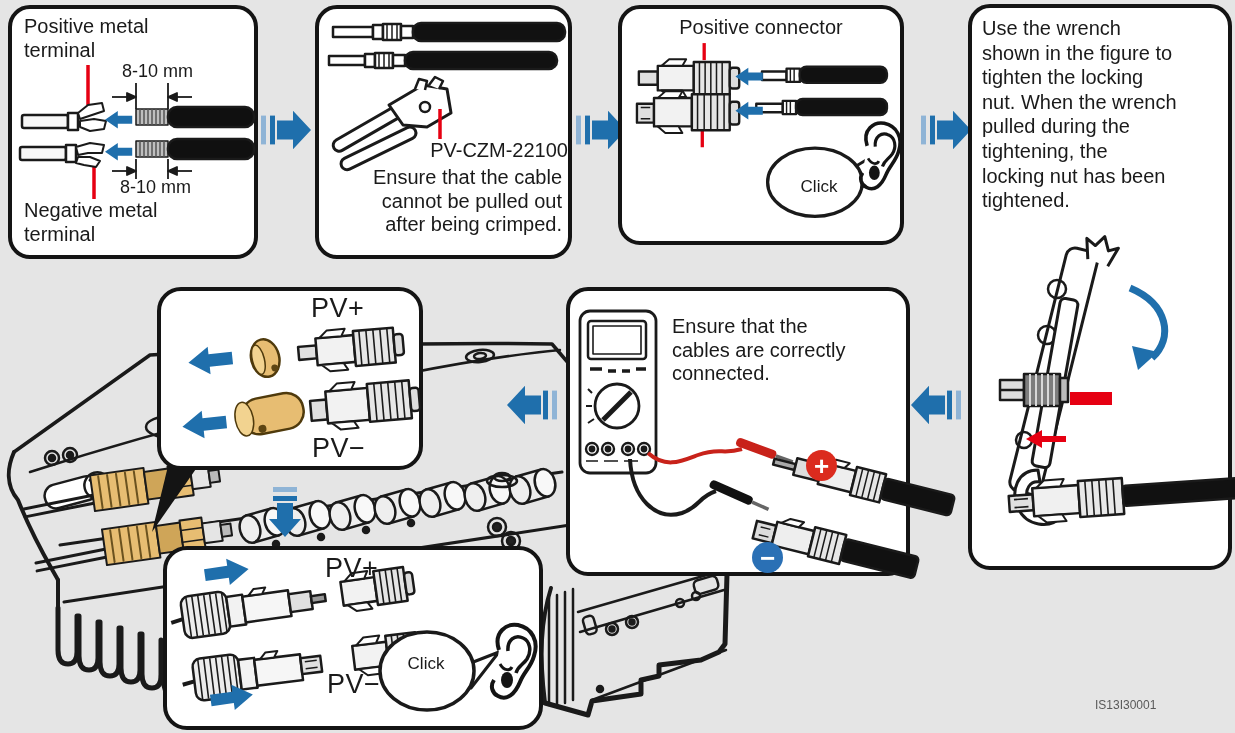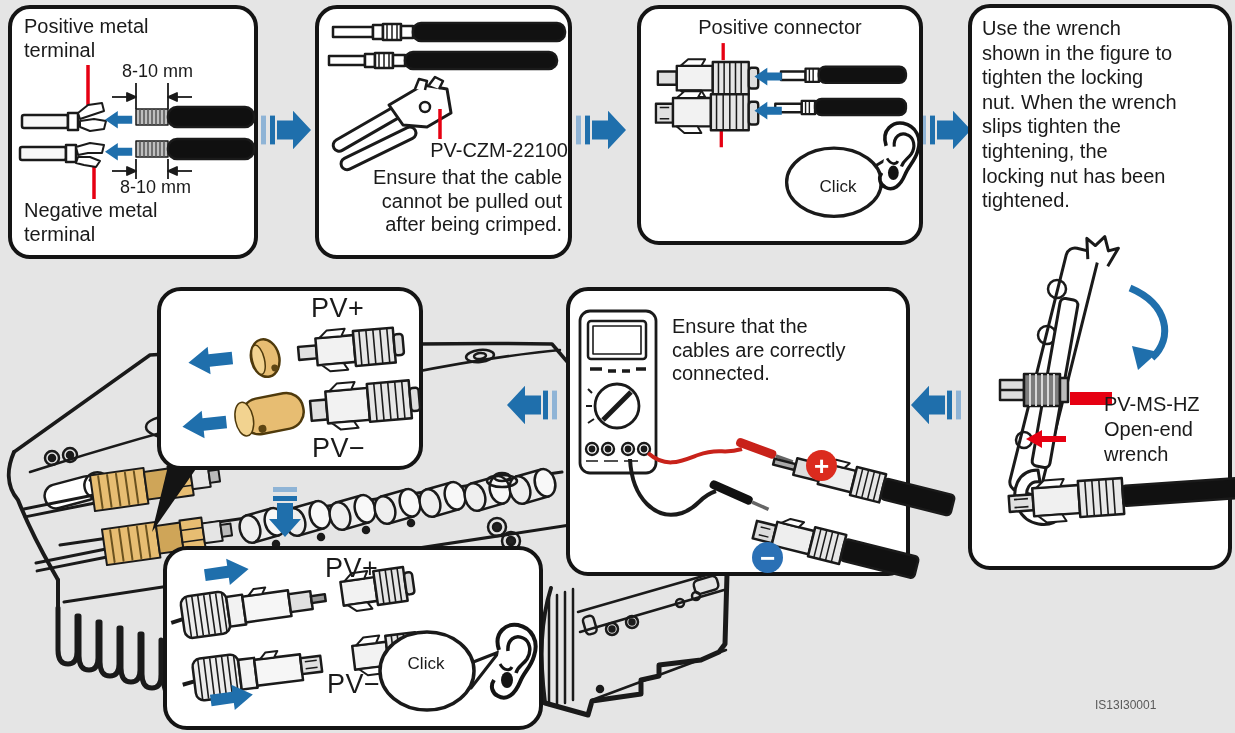--- a/index.html
+++ b/index.html
@@ -263,21 +263,21 @@
       <line x1="121" y1="100" x2="121" y2="130" stroke="#E60012" stroke-width="3.5"></line>
     </g>
   </svg>
   <div class="lbl" style="left:0;top:130px;width:100%;text-align:right;">PV-CZM-22100</div>
   <div class="lbl pre" style="left:6px;top:157px;width:237px;text-align:right;">Ensure that the cable
 cannot be pulled out
 after being crimped.</div>
 </section>
 
 
-<section class="panel r22" style="left:637px;top:5px;width:286px;height:240px;">
+<section class="panel r22" style="left:618px;top:5px;width:286px;height:240px;">
   <svg class="art" viewBox="0 0 278 245">
     <g stroke="#1a1a1a" fill="none" stroke-width="2.5" stroke-linejoin="round">
       <line x1="79" y1="36" x2="79" y2="54" stroke="#E60012" stroke-width="3.5"></line>
       <line x1="77" y1="126" x2="77" y2="146" stroke="#E60012" stroke-width="3.5"></line>
       <g transform="translate(10,56)">
         <rect x="0" y="10" width="20" height="14" fill="#e0e0e0"></rect>
         <rect x="20" y="4" width="38" height="26" fill="#f2f2f2"></rect>
         <path d="M24,4 L32,-3 L50,-3 L46,4 Z" fill="#fff" stroke-width="2"></path>
         <path d="M24,30 L32,37 L50,37 L46,30 Z" fill="#fff" stroke-width="2"></path>
         <rect x="58" y="0" width="38" height="34" fill="#e6e6e6"></rect>
@@ -358,27 +358,24 @@
         <rect x="70" y="0" width="44" height="36" fill="#e8e8e8"></rect>
         <path d="M77,0 L77,36 M84,0 L84,36 M91,0 L91,36 M98,0 L98,36 M105,0 L105,36" stroke-width="1.6"></path>
         <rect x="114" y="8" width="134" height="20" rx="3" fill="#111"></rect>
       </g>
     </g>
   </svg>
   <div class="lbl pre" style="left:10px;top:8px;width:244px;line-height:1.23;">Use the wrench
 shown in the figure to
 tighten the locking
 nut. When the wrench
-slips tighten the
+pulled during the
 tightening, the
 locking nut has been
 tightened.</div>
-  <div class="lbl pre" style="left:132px;top:384px;line-height:1.25;">PV-MS-HZ
-Open-end
-wrench</div>
 </section>
 
 
 <section class="panel r22" style="left:566px;top:287px;width:344px;height:289px;">
   <svg class="art" viewBox="0 0 336 281">
     <g stroke="#1a1a1a" fill="none" stroke-width="2.8" stroke-linejoin="round">
       <g>
         <rect x="10" y="20" width="76" height="162" rx="10" fill="#fff"></rect>
         <rect x="18" y="30" width="58" height="38" rx="3" stroke-width="2.5"></rect>
         <rect x="23" y="35" width="48" height="28" stroke-width="1.6"></rect>

